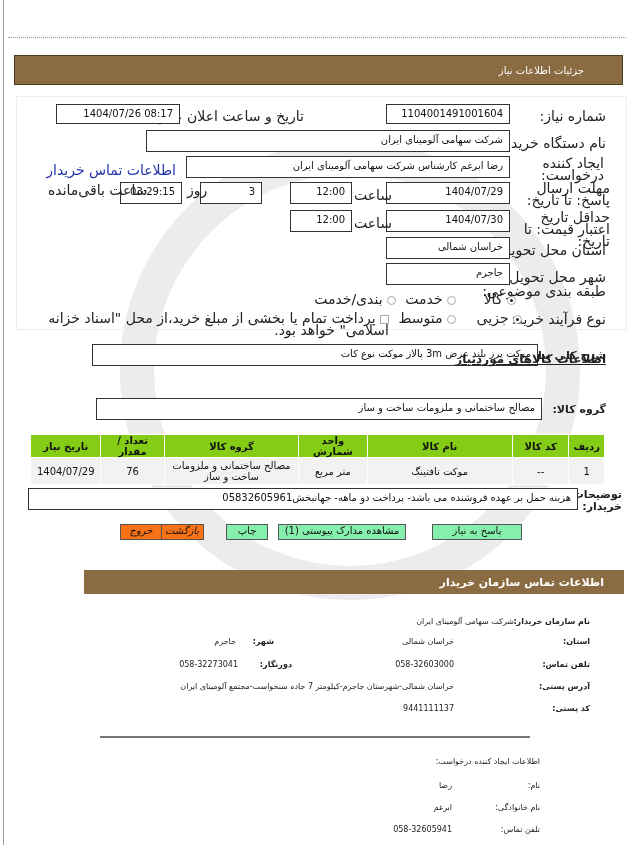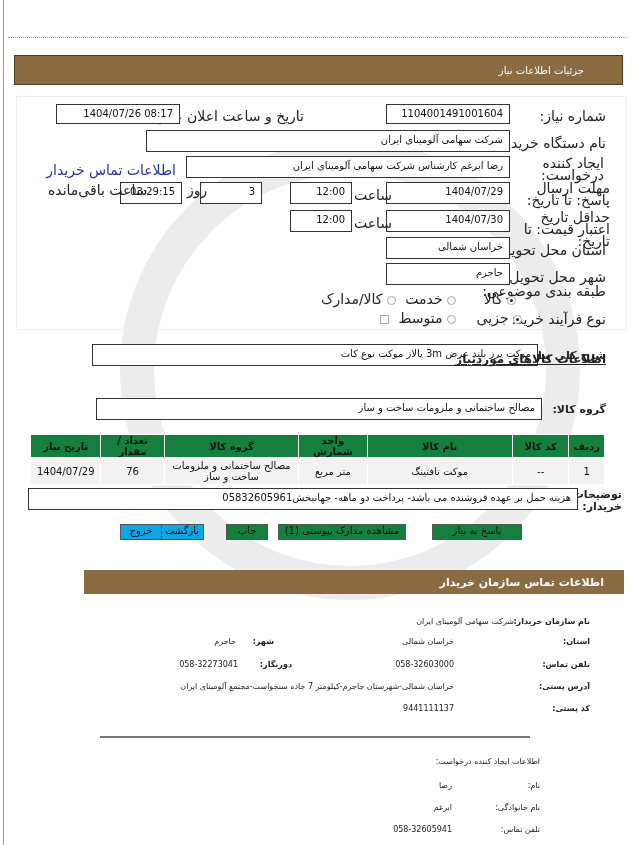--- a/index.html
+++ b/index.html
@@ -15,26 +15,26 @@
          font-size:10px; direction:rtl; padding:0 6px; line-height:18px; white-space:nowrap; overflow:hidden; }
   .ltr { direction:ltr; text-align:right; }
   .lbl { position:absolute; direction:rtl; text-align:right; font-size:14px; line-height:12px; color:#222; }
   .bold { font-weight:bold; }
   .radio { display:inline-block; width:9px; height:9px; border:1px solid #aaa; border-radius:50%;
            background:#fff; vertical-align:middle; position:relative; box-sizing:border-box; }
   .radio.on::after { content:""; position:absolute; left:2px; top:2px; width:3px; height:3px; border-radius:50%; background:#222; }
   .check { display:inline-block; width:9px; height:9px; border:1px solid #aaa; background:#fff; vertical-align:middle; box-sizing:border-box; }
   .link { color:#2233aa; }
   table.items { position:absolute; left:30px; top:434px; width:575px; border-collapse:collapse; direction:rtl; font-size:10px; }
-  table.items th { background:#15803d; font-weight:bold; border:1px solid #fff; height:20px; padding:0 4px; }
+  table.items th { background:#84cc16; font-weight:bold; border:1px solid #fff; height:20px; padding:0 4px; }
   table.items td { background:#f2f2f2; text-align:center; height:26px; border:1px solid #fff; padding:0 4px; }
   .btn { position:absolute; top:524px; height:16px; border:1px solid #555; box-sizing:border-box; font-size:10px;
          text-align:center; line-height:12px; direction:rtl; }
-  .btn.green { background:#15803d; }
-  .btn.red { background:#0ea5e9; }
+  .btn.green { background:#86efac; }
+  .btn.red { background:#f97316;font-style:italic; }
   .section2 { position:absolute; left:84px; top:570px; width:540px; height:24px; background:#8b6c42;
               color:#fff; font-weight:bold; font-size:11px; direction:rtl; }
   .section2 span { position:absolute; right:20px; top:6px; }
   .small { font-size:8px; }
   .hr2 { position:absolute; left:100px; top:736px; width:430px; height:2px; background:#777; }
   .watermark { position:absolute; left:120px; top:140px; width:460px; height:460px; border-radius:50%;
                border:34px solid rgba(150,150,150,0.18); box-sizing:border-box; pointer-events:none; }
 </style>
 </head>
 <body>
@@ -85,34 +85,35 @@
 <div class="lbl" style="right:118px; top:293px;">
   <span class="radio on"></span>
   <span>کالا</span>
 </div>
 <div class="lbl" style="right:178px; top:293px;">
   <span class="radio"></span>
   <span>خدمت</span>
 </div>
 <div class="lbl" style="right:238px; top:293px;">
   <span class="radio"></span>
-  <span>کالا/مدارک</span>
+  <span>بندی/خدمت</span>
 </div>
 
 <div class="lbl" style="right:28px; top:313px;">نوع فرآیند خرید:</div>
 <div class="lbl" style="right:112px; top:312px;">
   <span class="radio on"></span>
   <span>جزیی</span>
 </div>
 <div class="lbl" style="right:178px; top:312px;">
   <span class="radio"></span>
   <span>متوسط</span>
 </div>
 <div class="lbl" style="right:245px; top:312px;">
   <span class="check"></span>
+  <span>پرداخت تمام یا بخشی از مبلغ خرید،از محل "اسناد خزانه اسلامی" خواهد بود.</span>
 </div>
 
 <div class="lbl bold" style="right:28px; top:350px; font-size:11px;">شرح کلی نیاز:</div>
 <div class="box" style="left:92px; top:344px; width:446px; height:22px;">موکت پرز بلند عرض 3m پالاز موکت نوع کات</div>
 <div class="lbl bold" style="right:28px; top:353px; font-size:12px;text-decoration:underline;">اطلاعات کالاهای موردنیاز</div>
 <div class="lbl bold" style="right:28px; top:404px; font-size:11px;">گروه کالا:</div>
 <div class="box" style="left:96px; top:398px; width:446px; height:22px;">مصالح ساختمانی و ملزومات ساخت و ساز</div>
 
 <table class="items">
   <thead>

